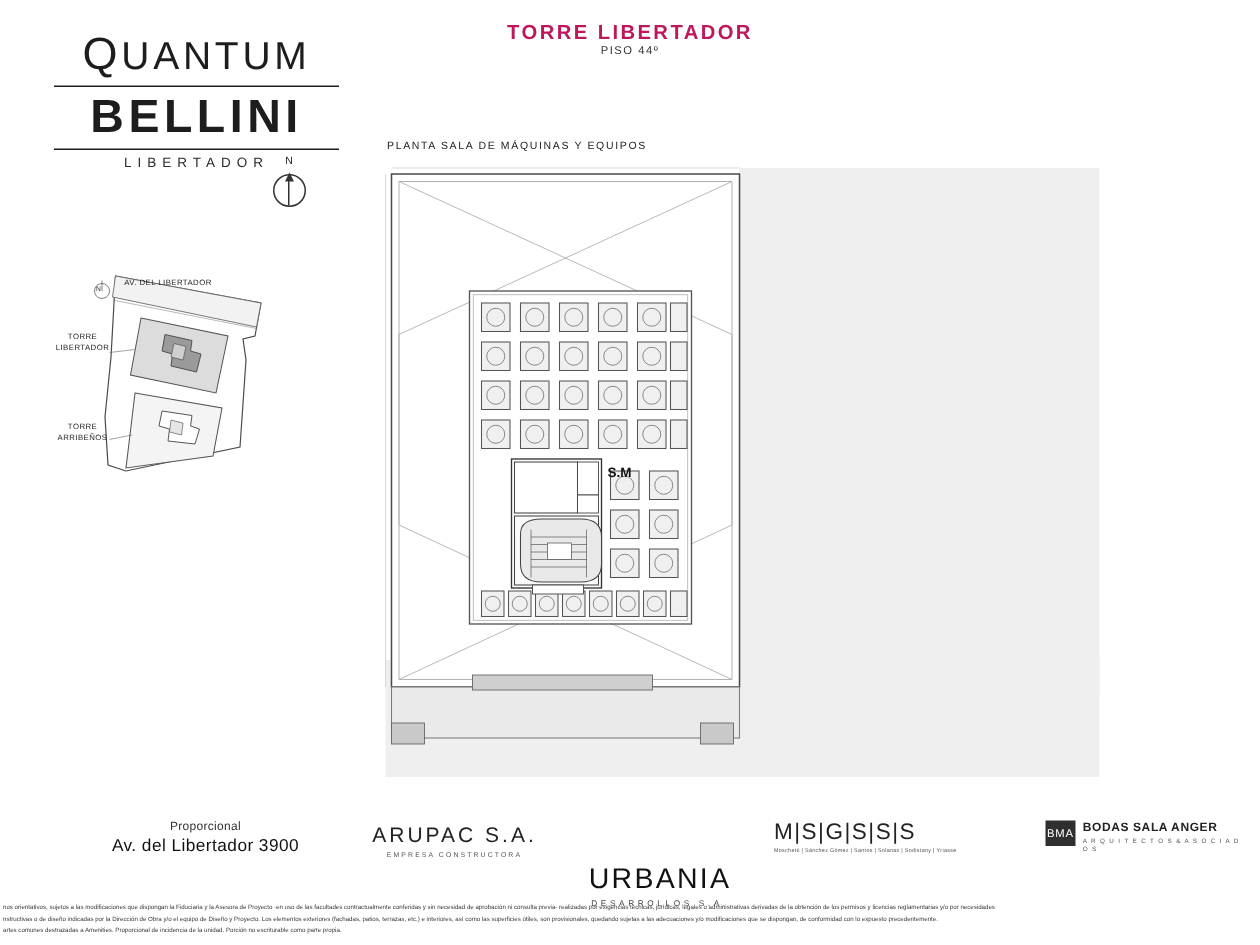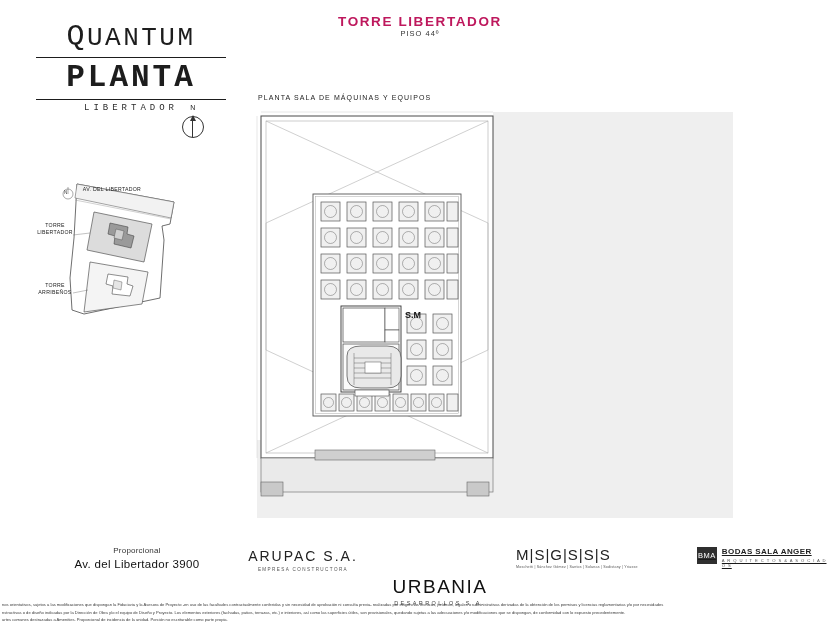--- a/index.html
+++ b/index.html
@@ -16,21 +16,20 @@
     overflow: hidden;
   }
 
   
   #logo {
     position: absolute;
     left: 36px;
     top: 22px;
     width: 190px;
     text-align: center;
-    font-family: Liberation Mono, monospace;
   }
   #logo .quantum {
     font-size: 26px;
     letter-spacing: 2.5px;
     font-weight: 400;
     color: #1d1d1d;
     line-height: 1;
     white-space: nowrap;
   }
   #logo .quantum .big { font-size: 30px; }
@@ -213,21 +212,20 @@
     margin-top: 2px;
     white-space: nowrap;
   }
 
   .f-bma {
     position: absolute;
     left: 697px; top: 5px;
     width: 130px;
     display: flex;
     align-items: flex-start;
-    text-decoration: underline;
   }
   .f-bma .mark {
     width: 22px; height: 17px;
     background: #2f2f2f;
     color: #fff;
     font-size: 7.5px;
     letter-spacing: .5px;
     display: flex; align-items: center; justify-content: center;
     margin-right: 5px;
   }
@@ -248,21 +246,21 @@
   #legal p { margin: 0; }
 </style>
 </head>
 <body>
 
 <div id="logo">
   <div class="quantum">
     <span class="big">Q</span><span>UANTUM</span>
   </div>
   <div class="rule"></div>
-  <div class="bellini">PLANTA</div>
+  <div class="bellini">BELLINI</div>
   <div class="rule2"></div>
   <div class="libertador">LIBERTADOR</div>
 </div>
 
 <div id="title-block">
   <div class="main">TORRE  LIBERTADOR</div>
   <div class="sub">PISO  44º</div>
 </div>
 
 <div id="north">

